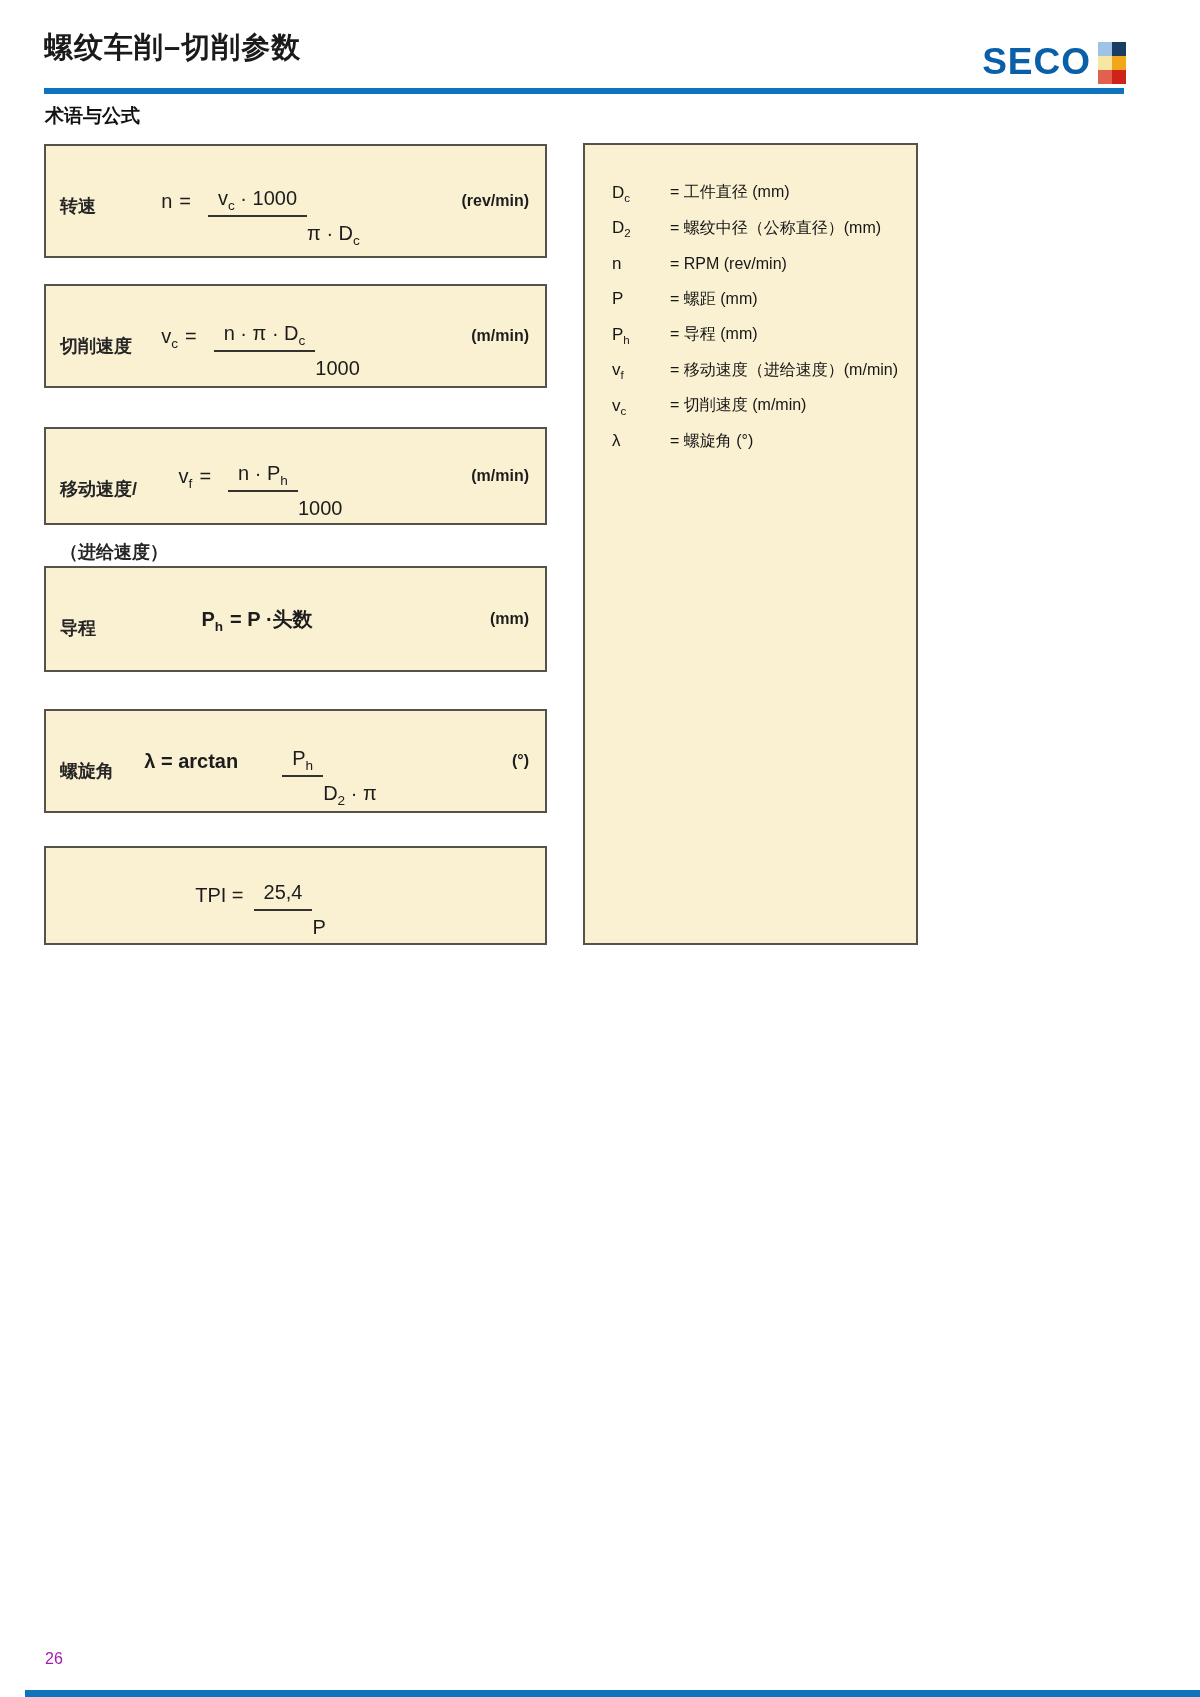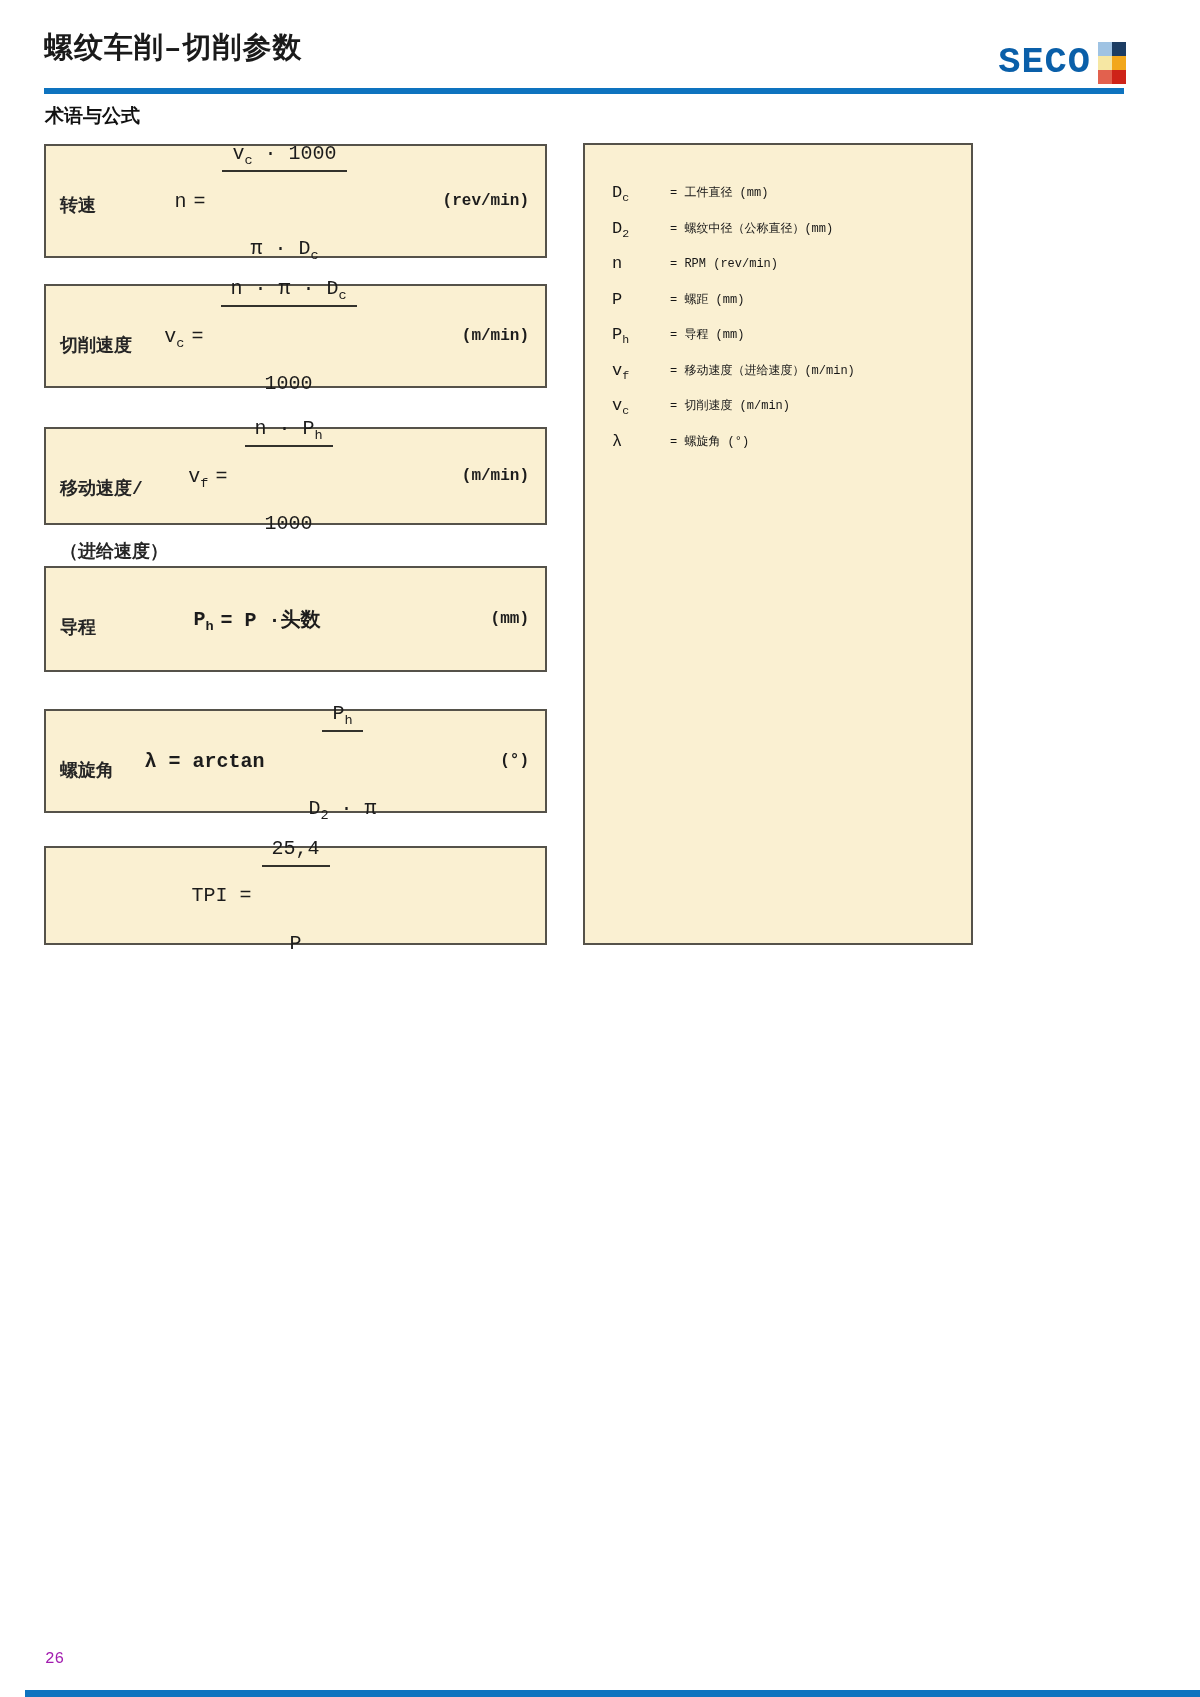--- a/index.html
+++ b/index.html
@@ -1,17 +1,17 @@
 <!DOCTYPE html>
 <html><head>
 <meta charset="utf-8">
 <style>
   html,body{margin:0;padding:0;background:#e8e8e8;}
   .page{position:relative;width:1200px;height:1697px;background:#ffffff;margin:0 auto;
-        font-family:Liberation Mono, monospace;overflow:hidden;}
+        font-family:Liberation Sans, sans-serif;overflow:hidden;}
 
   
   .title{position:absolute;left:44px;top:28px;font-size:29px;font-weight:700;color:#1a1a1a;letter-spacing:1px;}
   .rule-top{position:absolute;left:44px;top:88px;width:1080px;height:6px;}
   .subtitle{position:absolute;left:45px;top:103px;font-size:19px;font-weight:700;color:#111;}
 
   .logo{position:absolute;top:40px;right:74px;display:flex;align-items:flex-end;}
   .logo-word{font-size:37px;font-weight:700;letter-spacing:1px;color:#0a5fa9;line-height:44px;}
   .logo-mark{display:grid;grid-template-columns:14px 14px;grid-auto-rows:14px;margin-left:7px;margin-top:2px;}
   .logo-mark span{width:14px;height:14px;display:block;}
@@ -21,34 +21,34 @@
   .b1{top:144px;height:114px}
   .b2{top:284px;height:104px}
   .b3{top:427px;height:98px}
   .b4{top:566px;height:106px}
   .b5{top:709px;height:104px}
   .b6{top:846px;height:99px}
   .fbox-label{position:absolute;left:14px;top:8px;font-size:18px;font-weight:700;color:#262626;line-height:21px;white-space:pre;}
   .fbox-formula{position:absolute;left:40px;right:110px;top:0;bottom:0;display:flex;align-items:center;justify-content:center;
                 font-size:20px;color:#1c1c1c;}
   .fbox-unit{position:absolute;right:16px;top:50%;transform:translateY(-50%);font-size:16px;font-weight:700;color:#1c1c1c;}
-  .frac{display:inline-flex;flex-direction:column;align-items:center;margin-left:10px;line-height:1.25;}
+  .frac{display:inline-flex;flex-direction:row;align-items:center;margin-left:10px;line-height:1.25;}
   .frac .num{padding:0 10px 4px;border-bottom:2px solid #33322c;}
   .frac .den{padding-top:16px;margin-top:48px;}
   .eq{margin:0 7px;}
   sub{font-size:0.68em;line-height:0;}
   .bold{font-weight:700;}
   .prefix-gap{margin-right:34px;}
 
   
-  .defs-box{position:absolute;left:583px;top:143px;width:390px;height:802px;background:#faf0d2;border:2px solid #55524a;
+  .defs-box{position:absolute;left:583px;top:143px;width:335px;height:802px;background:#faf0d2;border:2px solid #55524a;
             box-sizing:border-box;padding:30px 10px 0 27px;}
   .def-row{display:flex;height:35.5px;align-items:center;color:#161616;}
   .def-sym{width:58px;font-size:17px;flex:0 0 58px;}
-  .def-text{font-size:12px;}
+  .def-text{font-size:16px;}
 
   
   .page-num{position:absolute;left:45px;top:1650px;font-size:16px;color:#a21caf;}
   .rule-bottom{position:absolute;left:25px;top:1690px;width:1175px;height:7px;}
 </style>
 </head>
 <body>
 
 <div class="page">
 

